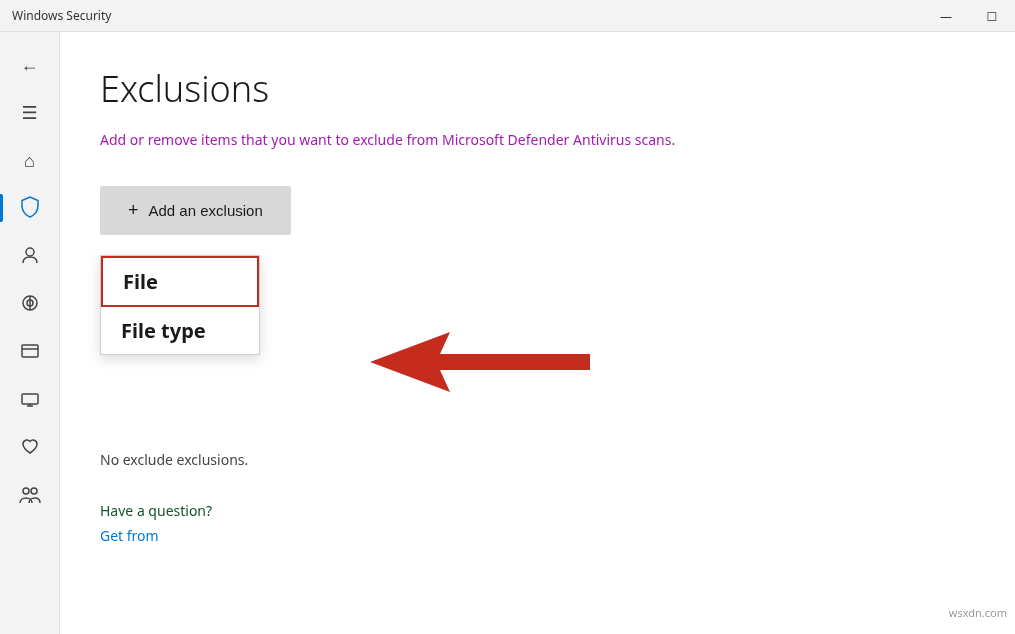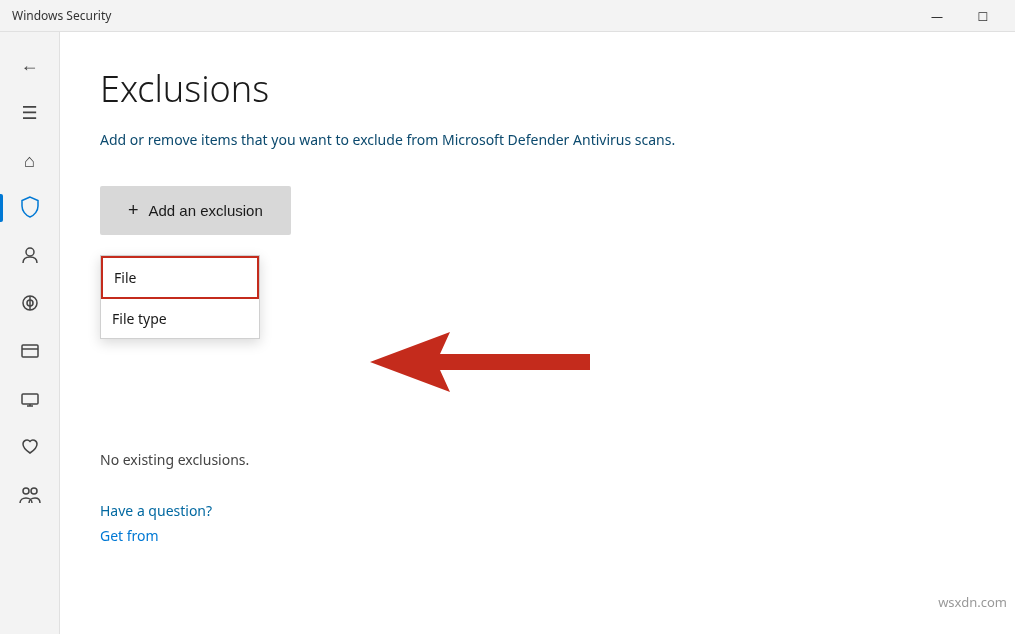--- a/index.html
+++ b/index.html
@@ -14,21 +14,21 @@
       flex-direction: column;
     }
 
     
     .titlebar {
       background: #f3f3f3;
       height: 32px;
       display: flex;
       align-items: center;
       justify-content: space-between;
-      padding: 0 9px 0 12px;
+      padding: 0 0 0 12px;
       border-bottom: 1px solid #e0e0e0;
       flex-shrink: 0;
     }
 
     .titlebar-title {
       font-size: 12px;
       color: #333;
     }
 
     .titlebar-controls {
@@ -107,21 +107,21 @@
 
     .page-title {
       font-size: 36px;
       font-weight: 300;
       color: #1a1a1a;
       margin-bottom: 16px;
     }
 
     .page-description {
       font-size: 14px;
-      color: #0c4a6e;
+      color: #a21caf;
       line-height: 1.5;
       margin-bottom: 36px;
       max-width: 600px;
     }
 
     
     .add-exclusion-btn {
       display: inline-flex;
       align-items: center;
       gap: 10px;
@@ -147,25 +147,26 @@
       top: 100%;
       left: 0;
       background: #fff;
       border: 1px solid #d0d0d0;
       box-shadow: 0 4px 12px rgba(0,0,0,0.15);
       min-width: 160px;
       z-index: 100;
     }
 
     .dropdown-item {
-      padding: 10px 11px;
-      font-size: 14px;
+      padding: 10px 20px;
+      font-size: 20px;
       color: #1a1a1a;
       cursor: pointer;
       display: block;
+      font-weight: bold;
     }
 
     .dropdown-item.highlighted {
       background: #fff;
       border: 2px solid #c42b1c;
     }
 
     
     .btn-container {
       position: relative;
@@ -179,36 +180,36 @@
       margin-bottom: 32px;
     }
 
     
     .footer-section {
       margin-top: 20px;
     }
 
     .have-question {
       font-size: 14px;
-      color: #0369a1;
+      color: #14532d;
       margin-bottom: 4px;
     }
 
     .get-help-link {
       color: #0078d4;
       font-size: 14px;
       text-decoration: none;
       cursor: pointer;
     }
 
     .watermark {
       position: fixed;
-      bottom: 23px;
+      bottom: 14px;
       right: 8px;
-      font-size: 13px;
+      font-size: 11px;
       color: #999;
     }
   </style>
 </head>
 <body>
 
 <div class="titlebar">
   <span class="titlebar-title">Windows Security</span>
   <div class="titlebar-controls">
     <div class="titlebar-btn">—</div>
@@ -314,21 +315,21 @@
     <div style="position: absolute; top: 290px; left: 310px; pointer-events: none;">
       <svg width="220" height="80" viewBox="0 0 220 80">
 
         <polygon points="0,40 80,10 70,32 220,32 220,48 70,48 80,70" fill="#c42b1c"></polygon>
       </svg>
     </div>
 
     
     <div style="margin-top: 195px;">
       <p class="no-existing">
-        <span>No existing exclusions.</span>
+        <span>No exclude exclusions.</span>
       </p>
     </div>
 
     
     <div class="footer-section">
       <p class="have-question">
         <span>Have a question?</span>
       </p>
       <a class="get-help-link">Get from</a>
     </div>

